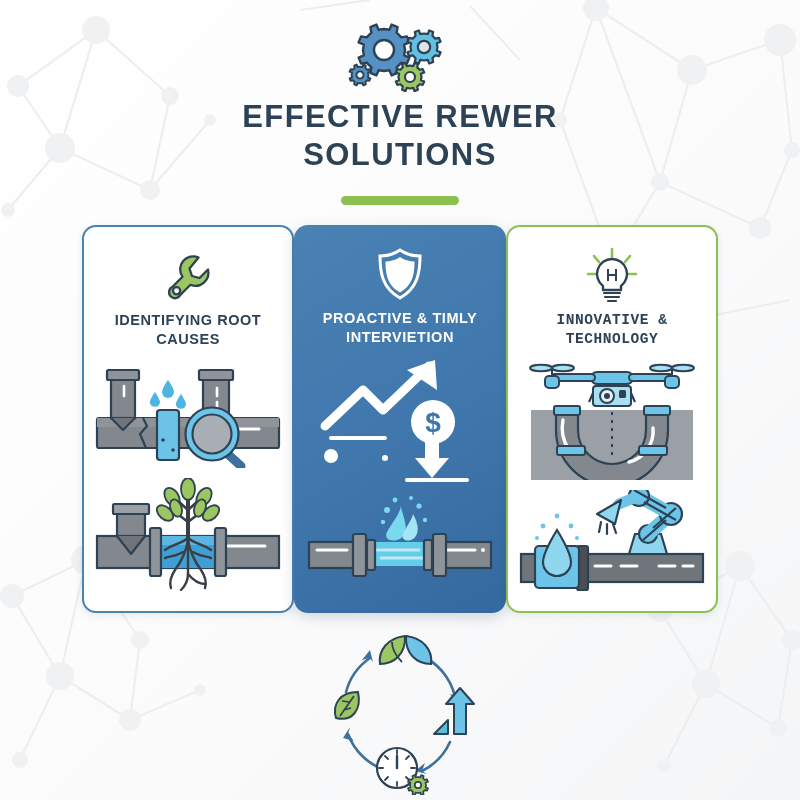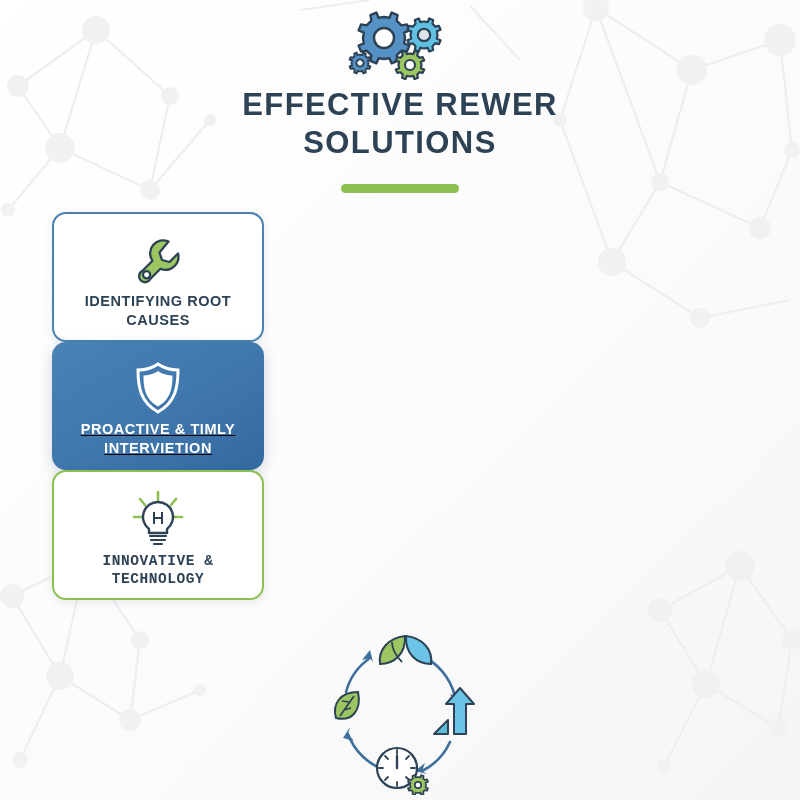--- a/index.html
+++ b/index.html
@@ -15,56 +15,55 @@
     background: linear-gradient(135deg,#ffffff 0%,#fbfbfc 55%,#f4f5f6 100%);
     overflow: hidden;
   }
   #bg-network { position: absolute; inset: 0; z-index: 0; }
 
   
   #header {
     position: absolute; left: 0; right: 0; top: 0;
     z-index: 2;
     display: flex; flex-direction: column; align-items: center;
-    padding-top: 8px;
+    padding-top: 20px;
   }
   #gears-icon { width: 120px; height: 72px; display: block; }
   #page-title {
     margin-top: 6px;
     font-size: 31px; font-weight: bold; letter-spacing: 1.4px;
     line-height: 1.22; text-align: center; color: #2d4254;
     text-transform: uppercase;
     max-width: 430px;
   }
   #title-rule {
     margin-top: 22px;
     width: 118px; height: 9px; border-radius: 5px;
     background: #8cc152;
   }
 
   
   #cards {
     position: absolute; z-index: 2;
-    left: 52px; top: 212px; width: 696px; height: 388px;
-    display: flex; justify-content: flex-start; flex-direction: column;
+    left: 52px; top: 225px; width: 696px; height: 388px;
+    display: flex; justify-content: center;
   }
   .card {
     width: 212px; height: 388px;
     border-radius: 14px;
     display: flex; flex-direction: column; align-items: center;
     position: relative; overflow: hidden;
   }
   .card.light {
     background: #ffffff;
     box-shadow: 0 2px 9px rgba(40,60,85,.11);
   }
   .card.blue {
     background: linear-gradient(150deg,#4a82b4 0%,#3f76ac 55%,#34699f 100%);
     box-shadow: 0 4px 14px rgba(40,60,85,.20);
-    text-decoration: underline;
   }
   .card-head-icon { margin-top: 18px; height: 62px; display: flex; align-items: center; }
   .card-title {
     margin-top: 4px;
     font-size: 14.5px; font-weight: bold; letter-spacing: .55px;
     line-height: 1.28; text-align: center; text-transform: uppercase;
     color: #2d4254;
   }
   .card.blue .card-title { color: #ffffff; }
   .illus { display: block; }

